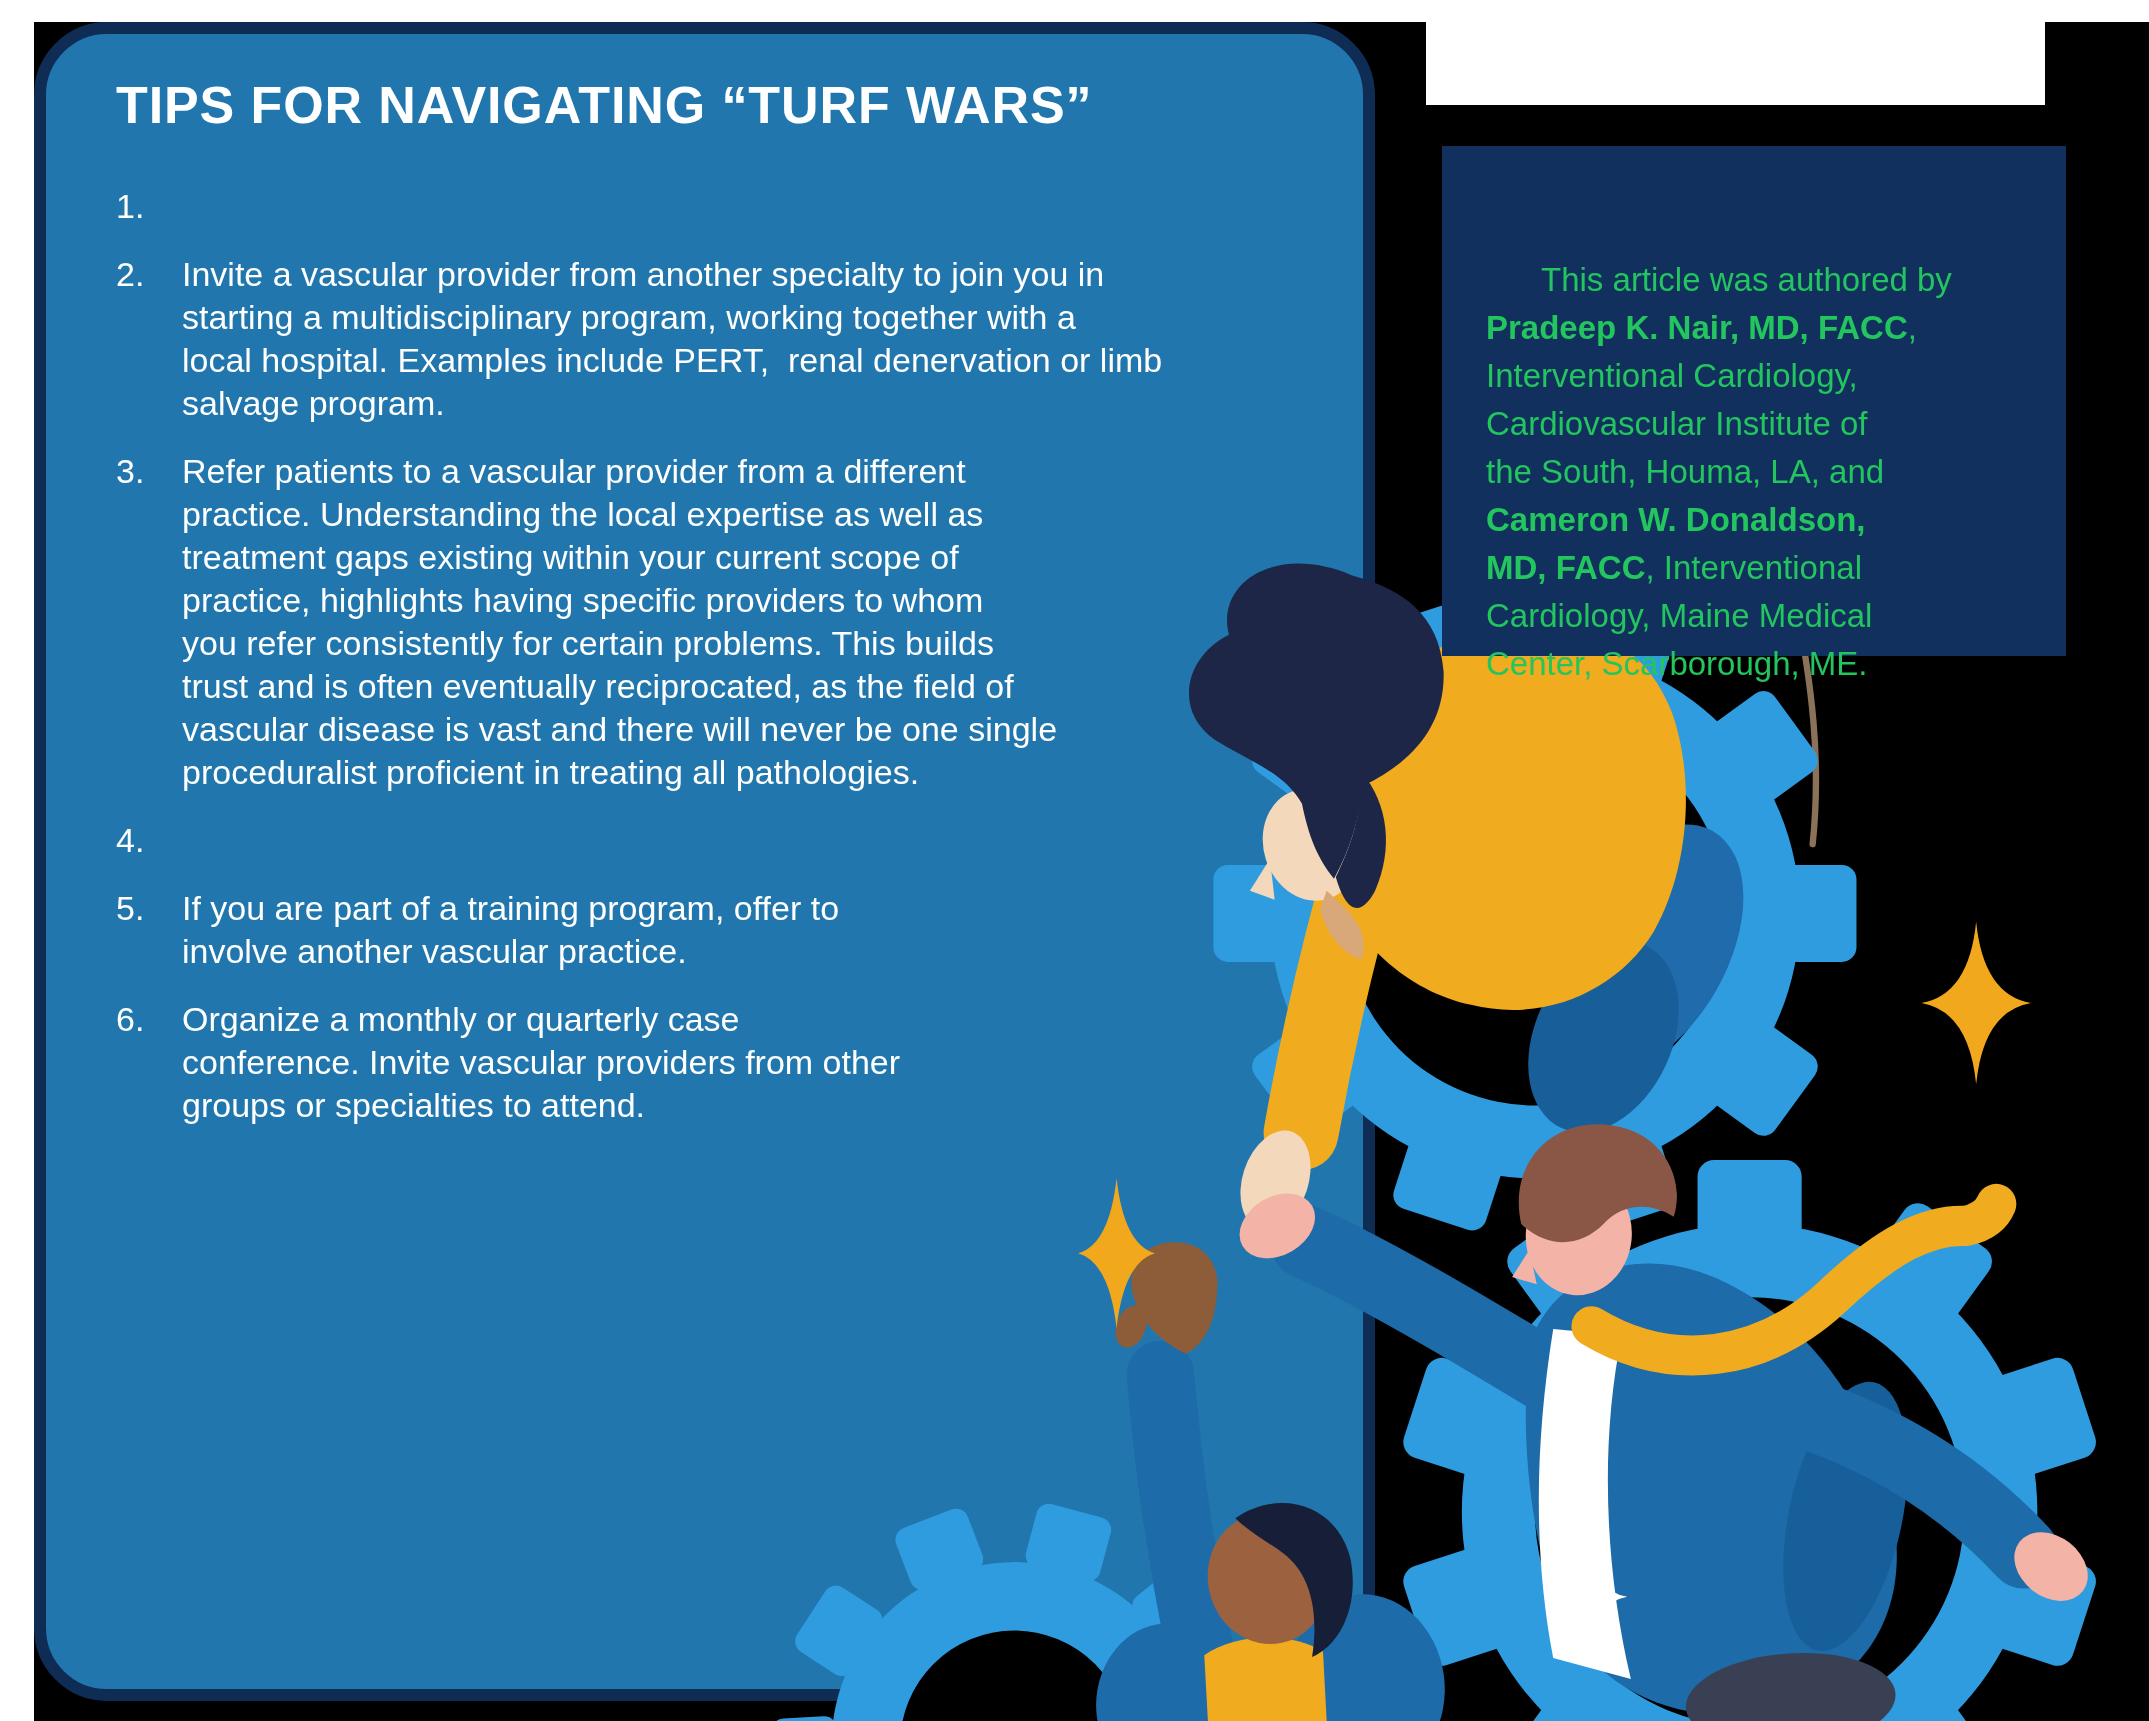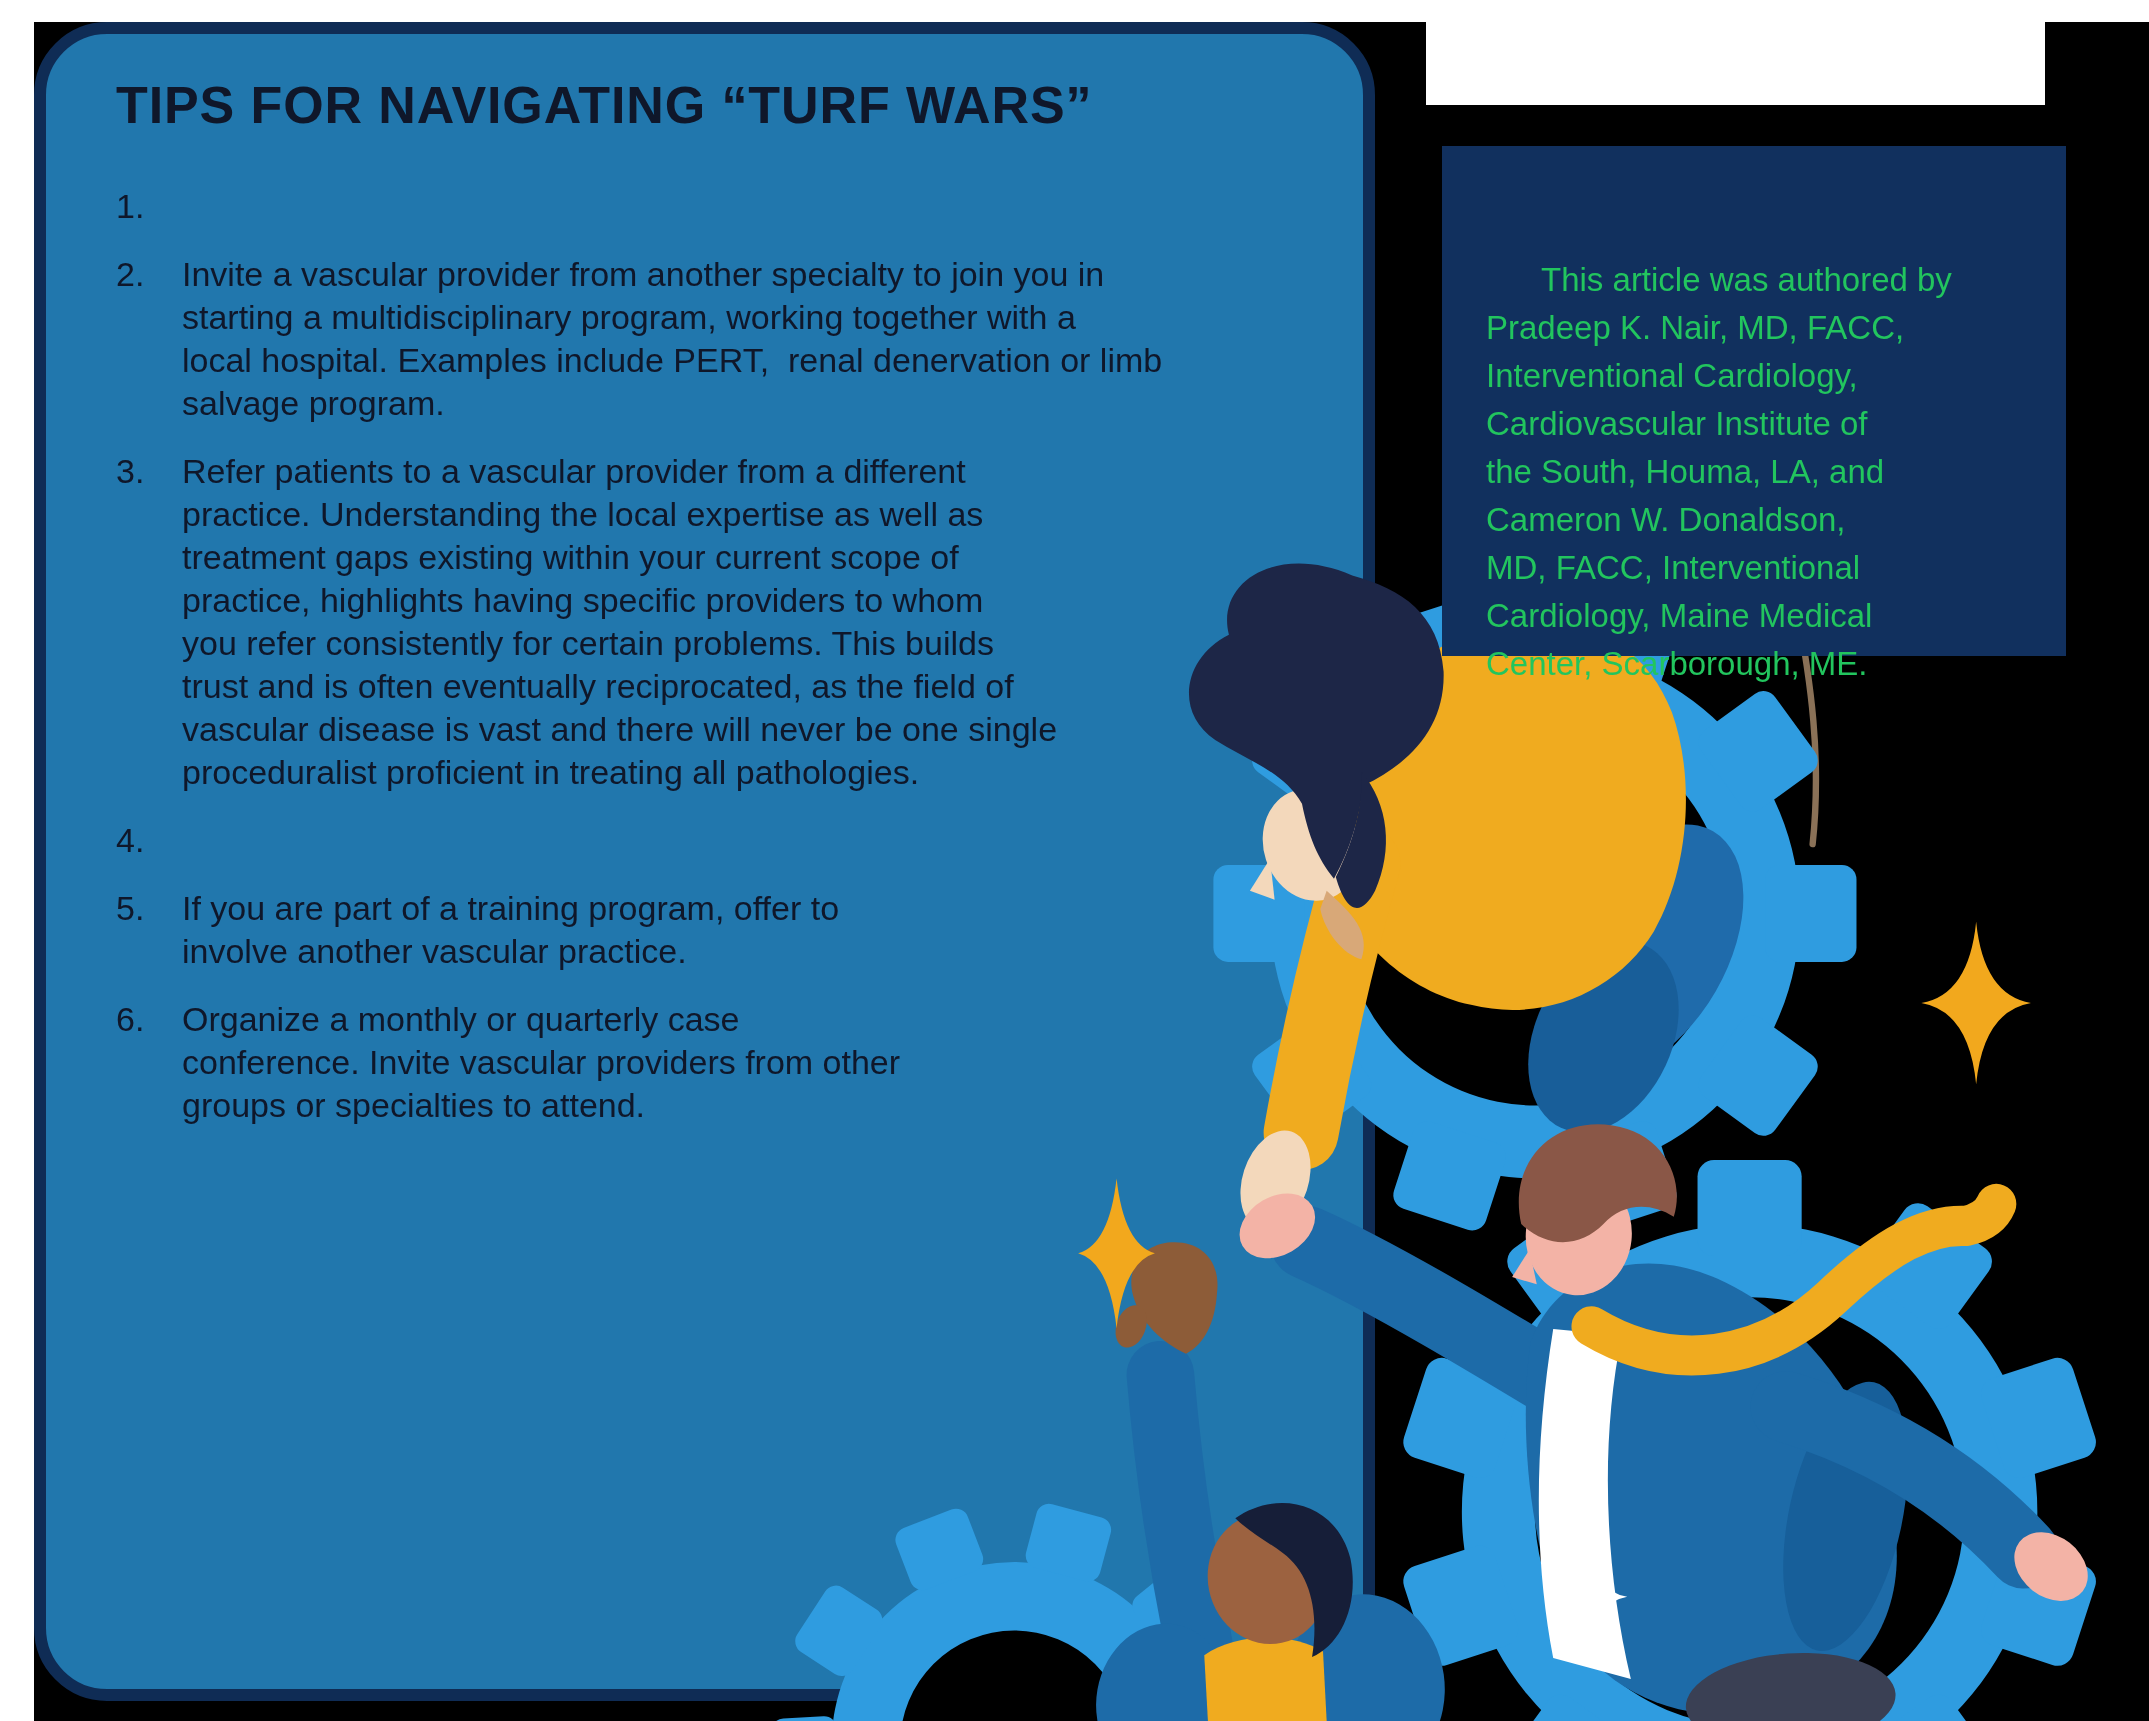--- a/index.html
+++ b/index.html
@@ -6,33 +6,33 @@
   .stage{position:relative;width:2150px;height:1721px;background:#000000;overflow:hidden;
          font-family:"Liberation Sans", sans-serif;}
   
   .white-top{position:absolute;left:0;top:0;width:2150px;height:22px;background:#ffffff;}
   .white-left{position:absolute;left:0;top:0;width:34px;height:1721px;background:#ffffff;}
   .white-block{position:absolute;left:1426px;top:0;width:619px;height:105px;background:#ffffff;}
 
   
   .panel{position:absolute;left:34px;top:22px;width:1341px;height:1679px;box-sizing:border-box;
          background:#2177ad;border:12.8px solid #0f2c55;border-radius:73px;z-index:2;}
-  .panel-inner{position:absolute;left:0;top:0;right:0;bottom:0;padding:42px 55px 0 70px;color:#0f172a;}
+  .panel-inner{position:absolute;left:0;top:0;right:0;bottom:0;padding:42px 55px 0 70px;color:#ffffff;}
   .title-bold{font-size:52px;font-weight:bold;letter-spacing:0.9px;line-height:58px;margin:0;}
   .title-light{font-size:48px;font-weight:normal;letter-spacing:0.9px;line-height:55px;margin:7.3px 0 0 0;}
   .tips{margin-top:51px;}
   .tip-row{display:flex;align-items:flex-start;margin-bottom:25px;}
   .tip-num{flex:0 0 66px;font-size:34px;line-height:43px;}
   .tip-text{font-size:34px;line-height:43px;white-space:pre-wrap;}
 
   
   .author-box{position:absolute;left:1442px;top:146px;width:624px;height:510px;box-sizing:border-box;
               background:#11305e;color:#22c55e;padding:62px 42px 0 44px;z-index:4;}
   .author-text{font-size:33px;line-height:48px;white-space:pre-wrap;}
-  .seg-b{font-weight:normal;margin-top:48px;}
+  .seg-b{font-weight:bold;margin-top:48px;}
 
   .illustration{position:absolute;left:0;top:0;z-index:3;pointer-events:none;}
 </style>
 </head>
 <body>
 
 <div class="stage">
 
   <div class="white-top"></div>
   <div class="white-left"></div>

